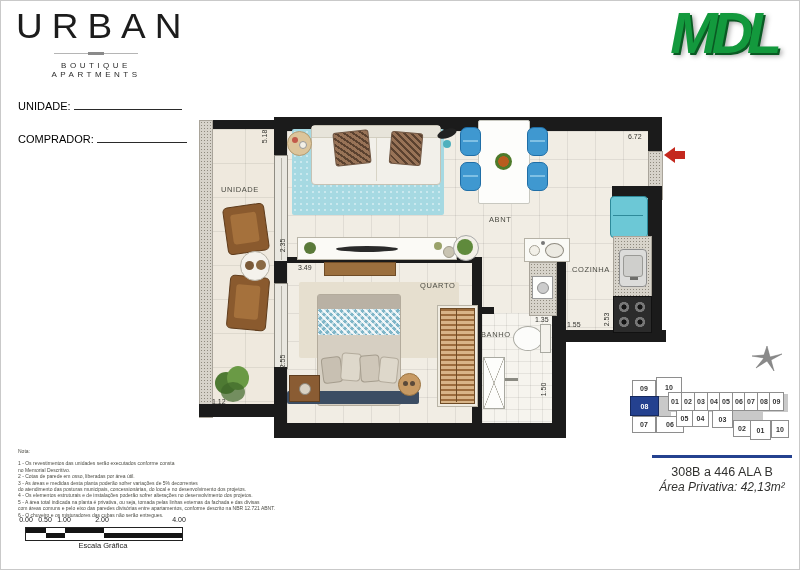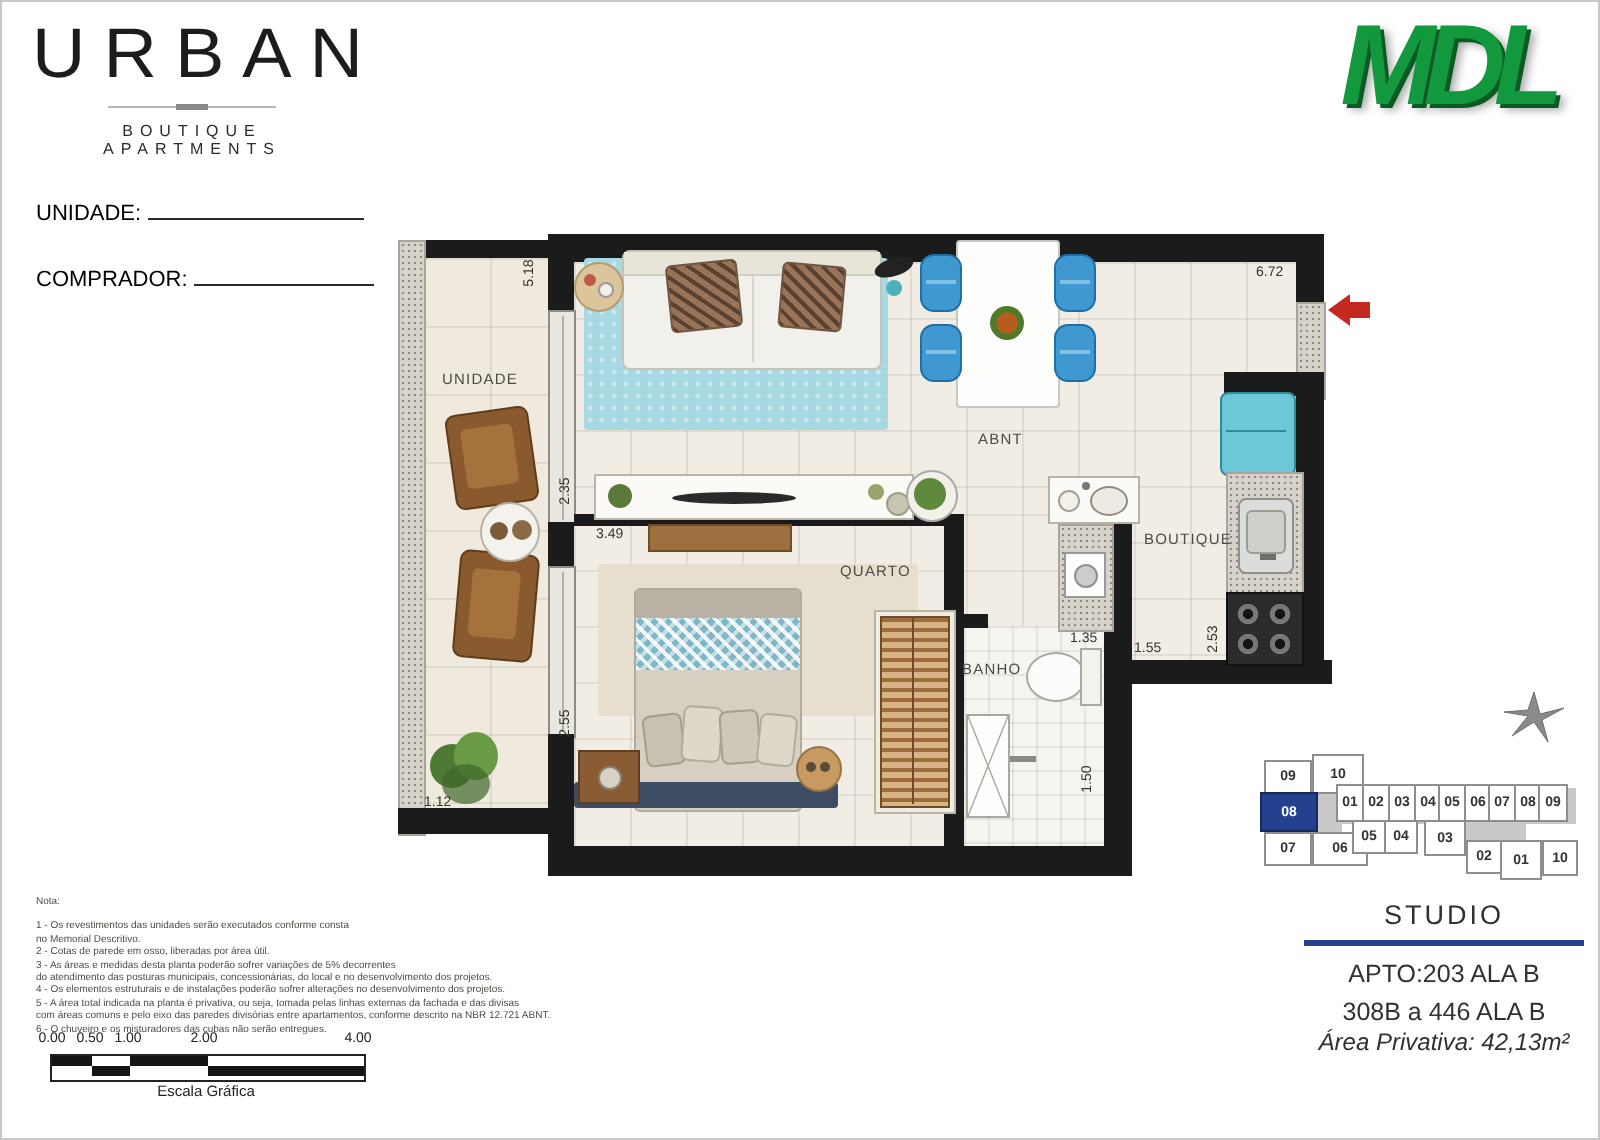--- a/index.html
+++ b/index.html
@@ -223,21 +223,21 @@
 <div class="abs" style="left:613px;top:296px;width:37px;height:35px;background:#2b2b2b;border:1px solid #111;">
   <div class="burner" style="left:4px;top:4px;"></div>
   <div class="burner" style="left:20px;top:4px;"></div>
   <div class="burner" style="left:4px;top:19px;"></div>
   <div class="burner" style="left:20px;top:19px;"></div>
 </div>
 
 <span class="room-label" style="left:221px;top:185px;">UNIDADE</span>
 <span class="room-label" style="left:489px;top:215px;">ABNT</span>
 <span class="room-label" style="left:420px;top:281px;">QUARTO</span>
-<span class="room-label" style="left:572px;top:265px;">BOUTIQUE</span>
+<span class="room-label" style="left:572px;top:265px;">COZINHA</span>
 <span class="room-label" style="left:481px;top:330px;">BANHO</span>
 
 <span class="dim v" style="left:258px;top:133px;">5.18</span>
 <span class="dim v" style="left:276px;top:242px;">2.35</span>
 <span class="dim" style="left:298px;top:264px;">3.49</span>
 <span class="dim v" style="left:276px;top:358px;">2.55</span>
 <span class="dim" style="left:212px;top:398px;">1.12</span>
 <span class="dim" style="left:628px;top:133px;">6.72</span>
 <span class="dim" style="left:535px;top:316px;">1.35</span>
 <span class="dim" style="left:567px;top:321px;">1.55</span>
@@ -265,23 +265,21 @@
 <div class="kp" style="left:757px;top:392px;width:12px;height:17px;">08</div>
 <div class="kp" style="left:769px;top:392px;width:13px;height:17px;">09</div>
 <div class="kp" style="left:676px;top:410px;width:15px;height:15px;">05</div>
 <div class="kp" style="left:692px;top:410px;width:15px;height:15px;">04</div>
 <div class="kp" style="left:712px;top:410px;width:19px;height:16px;">03</div>
 <div class="kp" style="left:733px;top:420px;width:16px;height:15px;">02</div>
 <div class="kp" style="left:750px;top:420px;width:19px;height:18px;">01</div>
 <div class="kp" style="left:771px;top:420px;width:16px;height:16px;">10</div>
 
 <div class="info">
-  <div class="title">STUDIO</div>
   <div class="rule"></div>
-  <div class="l1">APTO:203 ALA B</div>
   <div class="l1" style="margin-top:5px;">308B a 446 ALA B</div>
   <div class="l2">Área Privativa: 42,13m²</div>
 </div>
 
 <div class="notes">
   <div class="nt">Nota:</div>
   <div>1 - Os revestimentos das unidades serão executados conforme consta</div>
   <div>no Memorial Descritivo.</div>
   <div>2 - Cotas de parede em osso, liberadas por área útil.</div>
   <div>3 - As áreas e medidas desta planta poderão sofrer variações de 5% decorrentes</div>

